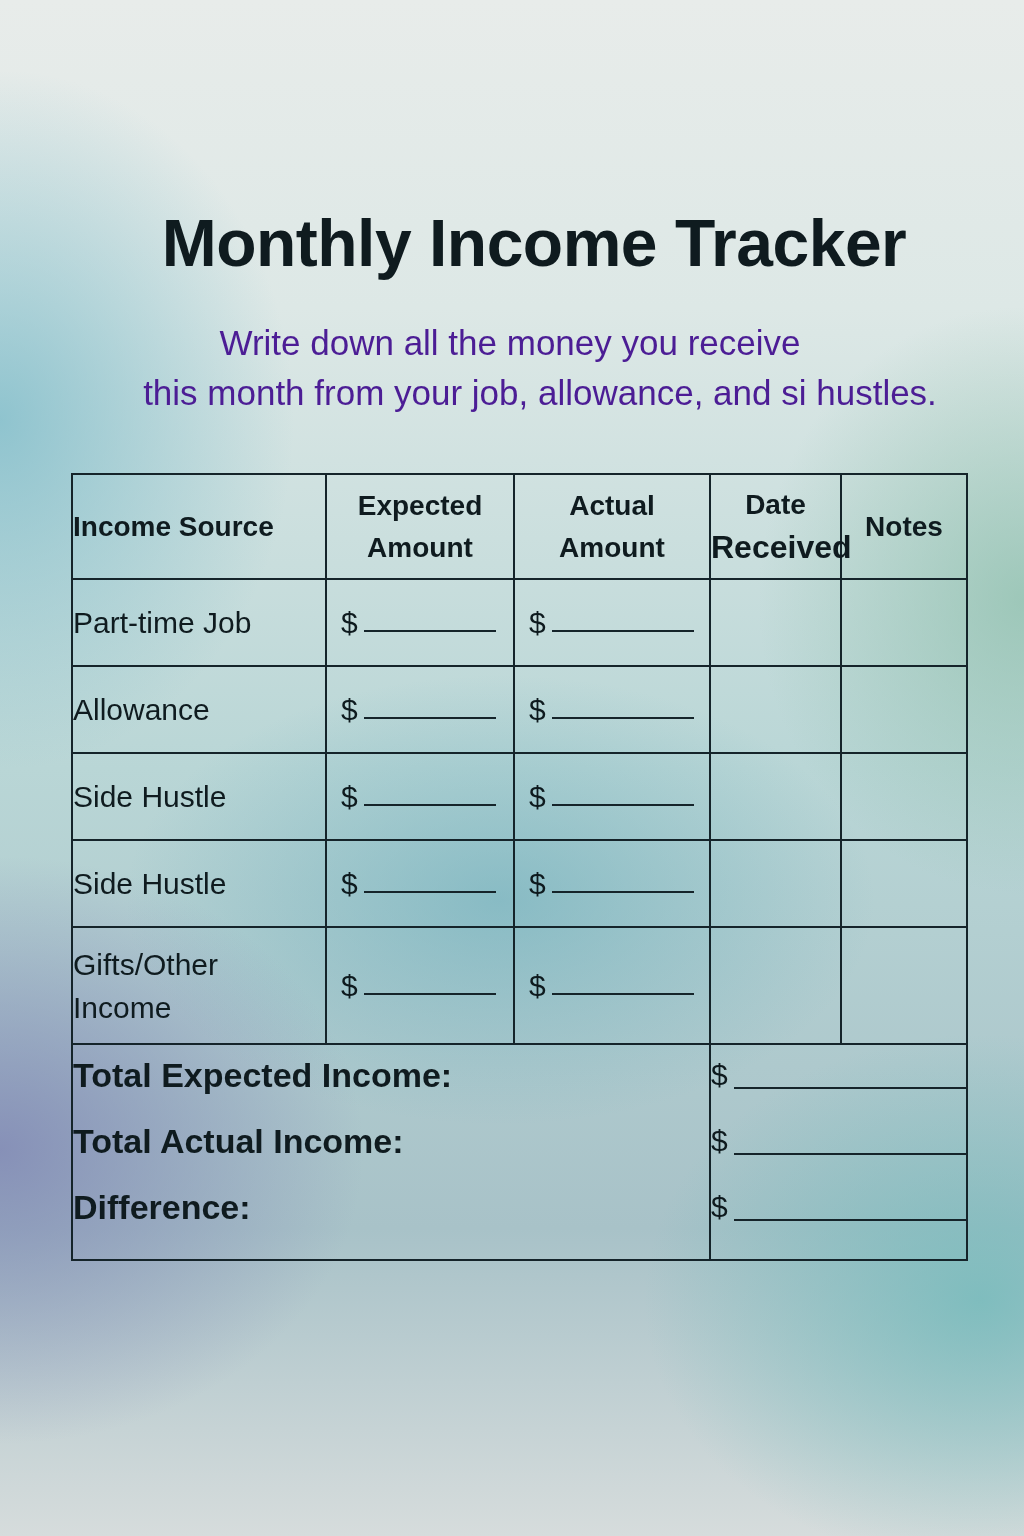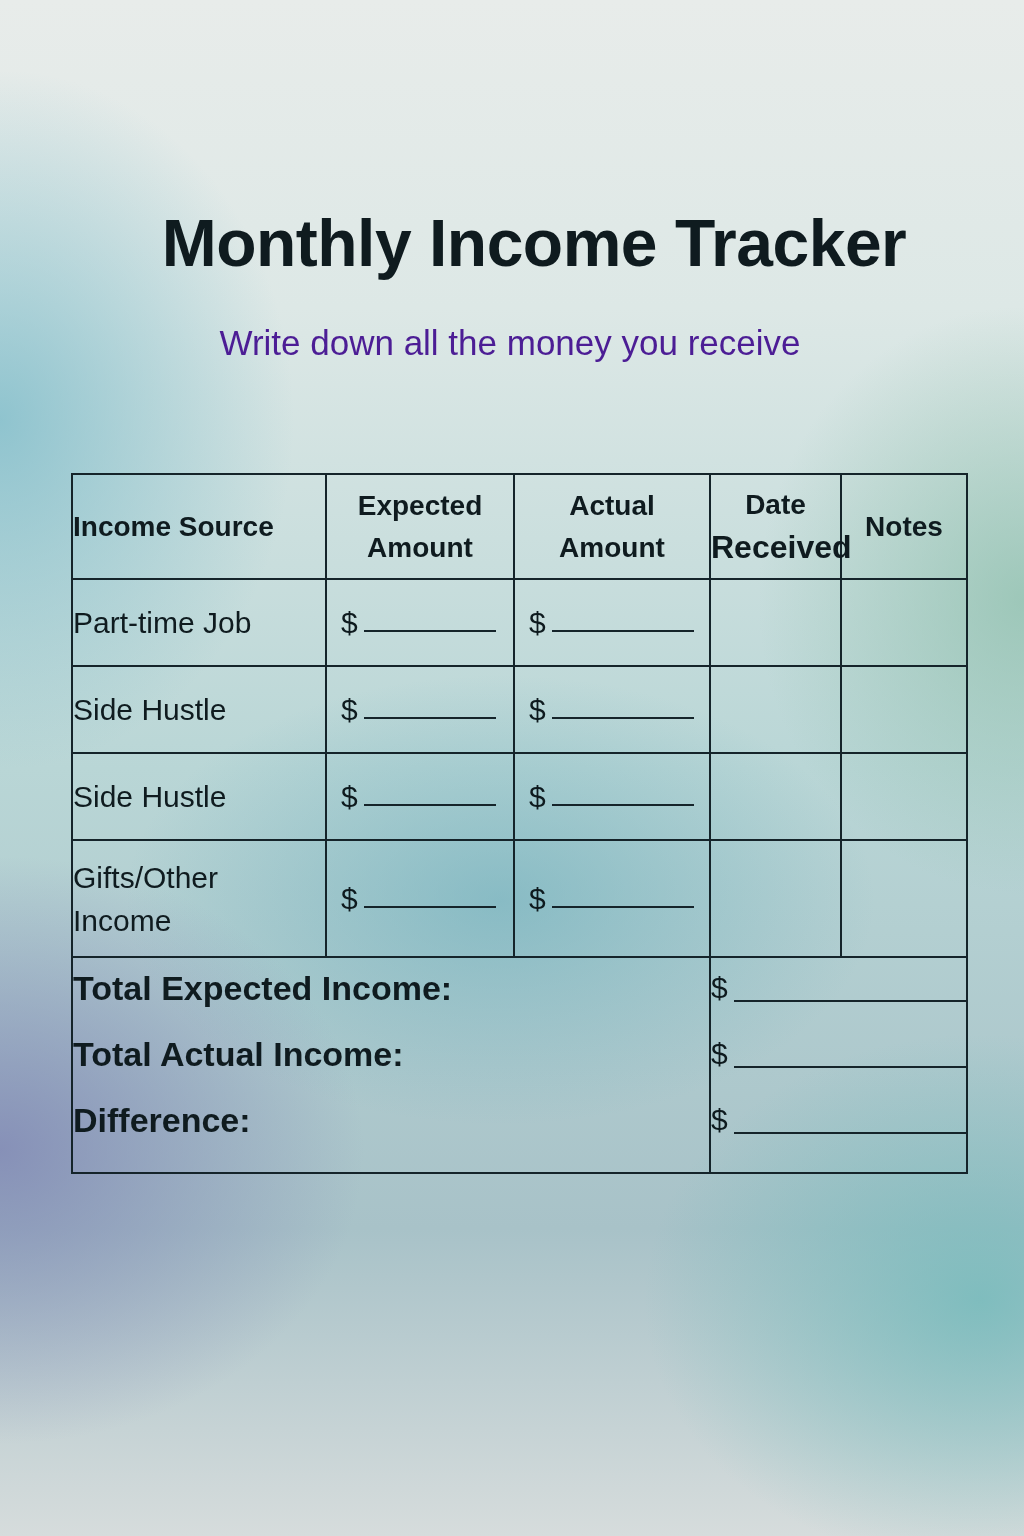--- a/index.html
+++ b/index.html
@@ -51,20 +51,21 @@
     .sum-val .dollar { margin-right: 6px; }
     .sum-val .blank { flex: 1; height: 2px; background: #15242a; margin-top: 34px; }
   </style>
 </head>
 <body>
 
 <div class="title">Monthly Income Tracker</div>
 
 <div class="subtitle">
   <span class="line1">Write down all the money you receive</span>
+  <span class="line2">this month from your job, allowance, and si hustles.</span>
 </div>
 
 <table class="tracker">
   <colgroup>
     <col style="width:254px">
       <col style="width:188px">
       <col style="width:196px">
       <col style="width:131px">
       <col style="width:126px">
   </colgroup>
@@ -88,20 +89,37 @@
     <td>
           <div class="money">
             <span class="dollar">$</span>
             <span class="blank" style="width:142px"></span>
           </div>
         </td>
     <td></td>
     <td></td>
   </tr>
 
+  <tr class="row">
+    <td class="src-cell">Allowance</td>
+    <td>
+          <div class="money">
+            <span class="dollar">$</span>
+            <span class="blank" style="width:132px"></span>
+          </div>
+        </td>
+    <td>
+          <div class="money">
+            <span class="dollar">$</span>
+            <span class="blank" style="width:142px"></span>
+          </div>
+        </td>
+    <td></td>
+    <td></td>
+  </tr>
 
   <tr class="row">
     <td class="src-cell">Side Hustle</td>
     <td>
           <div class="money">
             <span class="dollar">$</span>
             <span class="blank" style="width:132px"></span>
           </div>
         </td>
     <td>

